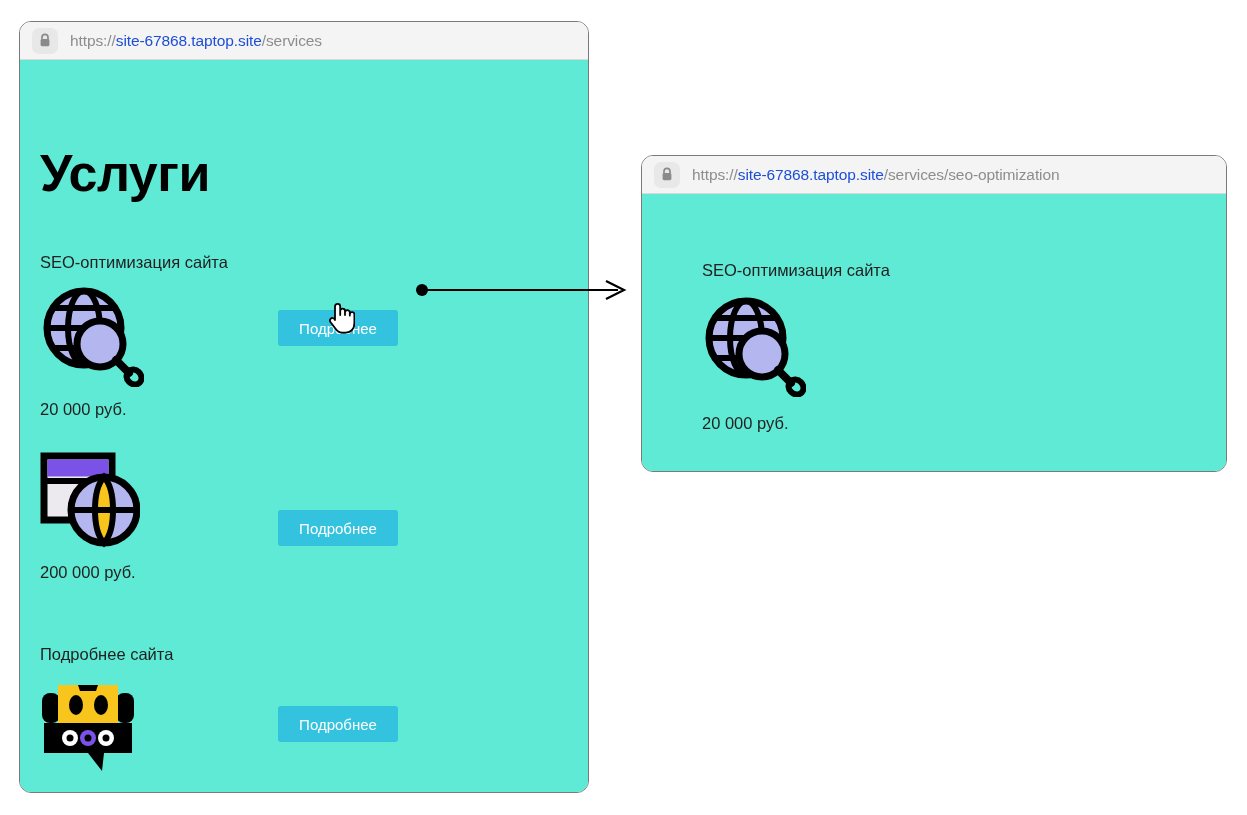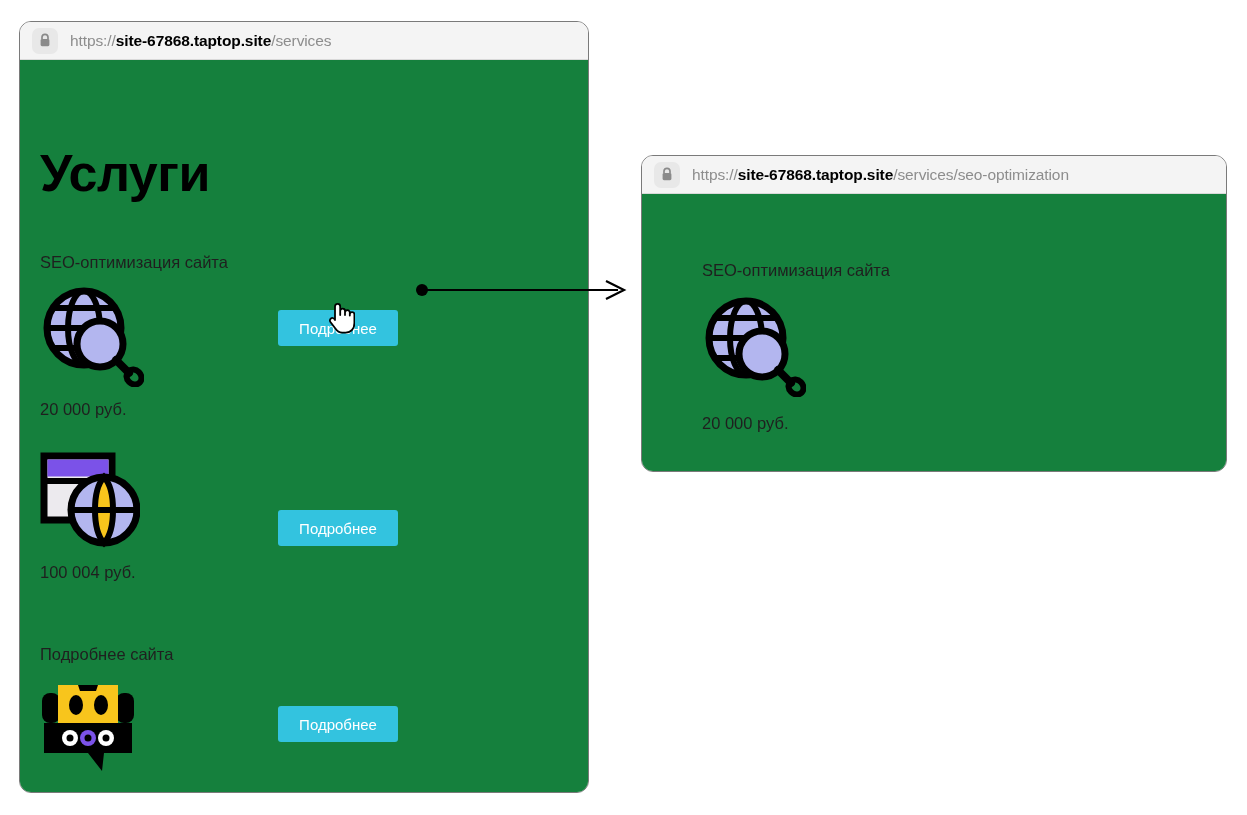--- a/index.html
+++ b/index.html
@@ -47,26 +47,26 @@
   }
   .url-text {
     margin-left: 12px;
     font-size: 15.5px;
     letter-spacing: -0.1px;
     color: #8d8d8d;
     white-space: nowrap;
     font-family: "Liberation Sans", sans-serif;
   }
   .url-text .host {
-    color: #000000;
-    font-weight: bold;
+    color: #1d4ed8;
+    font-weight: normal;
   }
   .page-body {
     position: relative;
-    background: #15803d;
+    background: #5eead4;
     width: 100%;
   }
 
   
   .page-title {
     position: absolute;
     left: 20px;
     top: 52px;
     font-size: 52px;
     font-weight: bold;
@@ -198,21 +198,21 @@
         <span class="icon-slot">
           <svg width="100" height="98" viewBox="0 0 100 98" aria-hidden="true">
             <rect x="4" y="6" width="68" height="64" fill="#eceaee" stroke="#000" stroke-width="7"></rect>
             <rect x="7.5" y="9.5" width="61" height="17" fill="#7b52e8"></rect>
             <line x1="4" y1="31" x2="72" y2="31" stroke="#000" stroke-width="6"></line>
             <circle cx="64" cy="60" r="33" fill="#b3b6ef" stroke="#000" stroke-width="7"></circle>
             <path d="M64 27 C52 40 52 80 64 93 C76 80 76 40 64 27 Z" fill="#f8c51c" stroke="#000" stroke-width="6"></path>
             <line x1="31" y1="60" x2="97" y2="60" stroke="#000" stroke-width="6"></line>
           </svg>
         </span>
-        <div class="service-price">100 004 руб.</div>
+        <div class="service-price">200 000 руб.</div>
       </div>
       <button class="detail-btn" style="left:258px; top:450px;">Подробнее</button>
 
       <div class="service-row" style="top:586px;">
         <div class="service-name">Подробнее сайта</div>
         <span class="icon-slot">
           <svg width="100" height="92" viewBox="0 0 100 92" aria-hidden="true">
 
             <rect x="2" y="14" width="18" height="30" rx="8" fill="#000"></rect>
             <rect x="76" y="14" width="18" height="30" rx="8" fill="#000"></rect>

